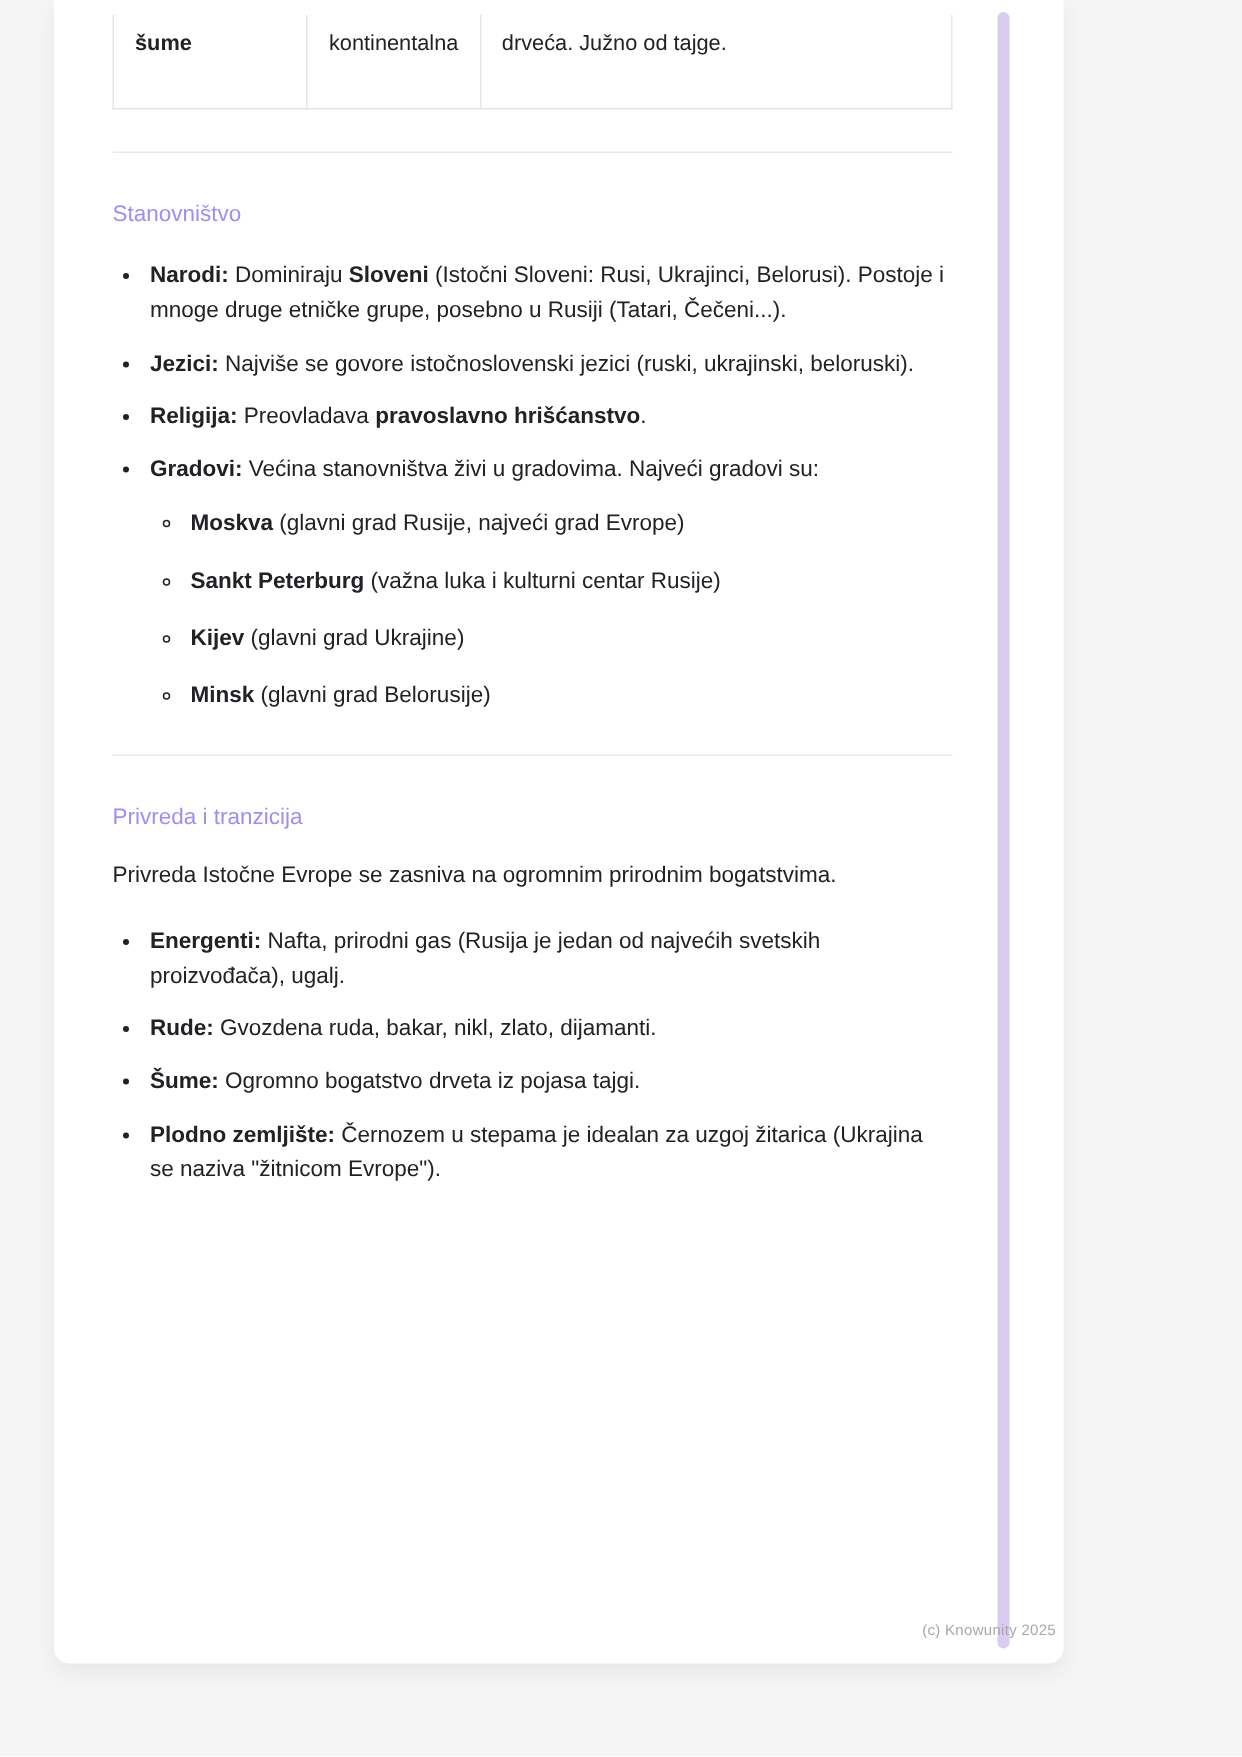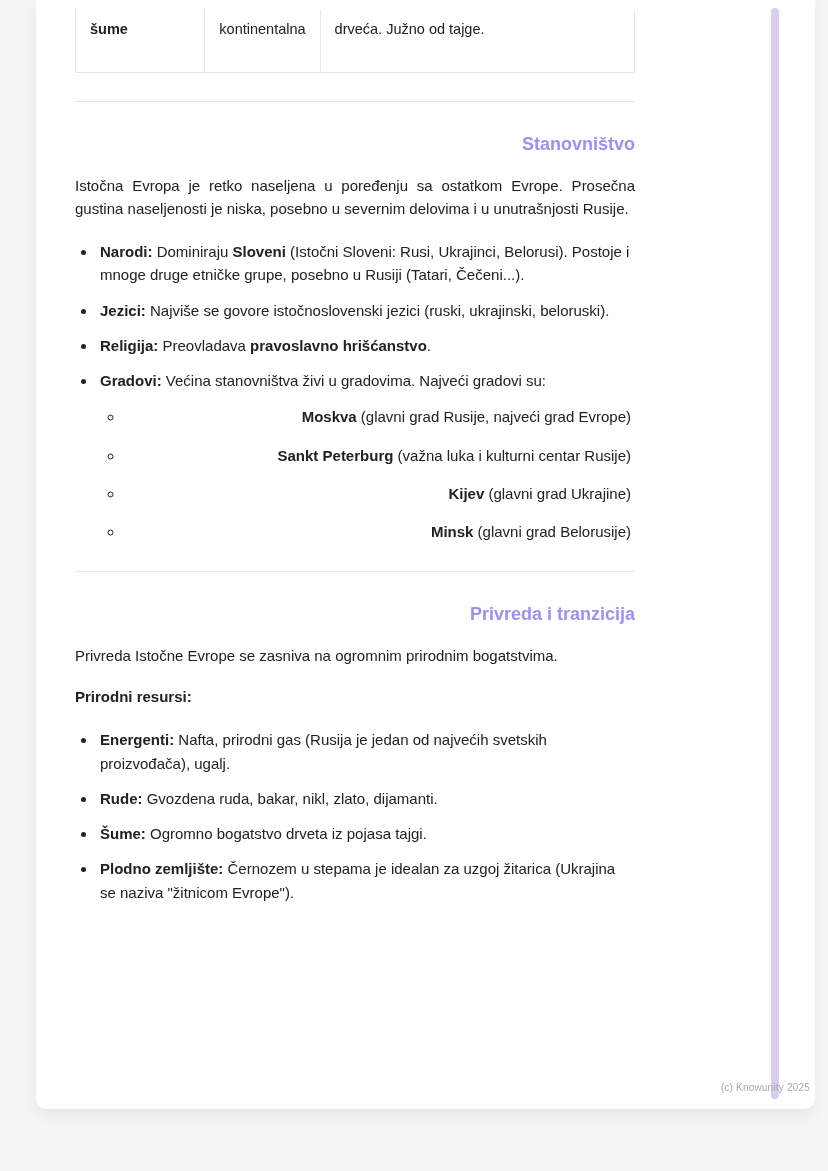--- a/index.html
+++ b/index.html
@@ -11,21 +11,21 @@
   }
   *{box-sizing:border-box;}
   html,body{margin:0;padding:0;}
   body{
     width:828px;height:1171px;position:relative;overflow:hidden;
     background:#f5f5f6;
     font-family:"Liberation Sans", sans-serif;
     color:var(--text);
   }
   .card{
-    position:absolute;left:36px;top:0;width:779px;height:1109px;
+    position:absolute;left:36px;top:0;width:673px;height:1109px;
     background:#ffffff;border-radius:0 0 10px 10px;
     box-shadow:0 6px 14px rgba(0,0,0,0.06);
   }
   .content{
     position:relative;margin-left:39px;width:560px;padding-top:10px;
     font-size:15px;line-height:1.55;
   }
   
   table.doc-table{
     border-collapse:collapse;width:560px;font-size:14.5px;
@@ -37,36 +37,36 @@
   table.doc-table tr:first-child td{border-top:none;vertical-align:top;padding:9px 14px 32px 14px;}
   table.doc-table tr.striped td{background:#f9fafb;}
   td.c1{width:130px;}
   td.c2{width:113px;}
   td.c3{width:317px;}
   strong{font-weight:bold;}
   hr.divider{
     border:none;border-top:1px solid #e7e7ea;margin:28px 0 0 0;
   }
   h2.section-title{
-    color:var(--heading);font-size:18px;font-weight:bold;
-    margin:32px 0 18px 0;line-height:1.2;text-align:right;
+    color:var(--heading);font-size:15px;font-weight:normal;
+    margin:32px 0 18px 0;line-height:1.2;
   }
   h3.sub-title{
     color:var(--subheading);font-size:19px;font-weight:bold;
     margin:32px 0 0 0;line-height:1.2;
   }
   p{margin:0 0 14px 0;}
   p.just{text-align:justify;}
   p.bold-p{font-weight:bold;margin:18px 0 8px 0;}
   ul.bullets{
     list-style:disc;margin:20px 4px 20px 0;padding-left:22px;
   }
   ul.bullets > li{margin-bottom:12px;padding-left:3px;}
   ul.sub{
-    list-style:circle;margin:13px 0 2px 0;padding-left:24px;text-align:right;
+    list-style:circle;margin:13px 0 2px 0;padding-left:24px;
   }
   ul.sub > li{margin-bottom:15px;padding-left:3px;}
   .scroll-strip{
     position:absolute;top:8px;bottom:10px;right:36px;width:8px;
     background:var(--scrollbar);border-radius:4px;z-index:2;
   }
   .watermark{
     position:absolute;right:5px;bottom:16px;font-size:10px;
     color:var(--watermark);z-index:3;letter-spacing:0.2px;text-align:center;
   }
@@ -84,42 +84,40 @@
           <td class="c2"><span>kontinentalna</span></td>
           <td class="c3"><span>drveća. Južno od tajge.</span></td>
         </tr>
       </tbody>
     </table>
 
     <hr class="divider">
 
     <h2 class="section-title">Stanovništvo</h2>
 
-    <p class="just"><span>Istočna Evropa je retko naseljena u poređenju sa ostatkom Evrope. Prosečna gustina naseljenosti je niska, posebno u severnim delovima i u unutrašnjosti Rusije.</span></p>
 
     <ul class="bullets">
         <li><strong>Narodi:</strong><span> Dominiraju </span><strong>Sloveni</strong><span> (Istočni Sloveni: Rusi, Ukrajinci, Belorusi). Postoje i mnoge druge etničke grupe, posebno u Rusiji (Tatari, Čečeni...).</span></li>
         <li><strong>Jezici:</strong><span> Najviše se govore istočnoslovenski jezici (ruski, ukrajinski, beloruski).</span></li>
         <li><strong>Religija:</strong><span> Preovladava </span><strong>pravoslavno hrišćanstvo</strong><span>.</span></li>
         <li><strong>Gradovi:</strong><span> Većina stanovništva živi u gradovima. Najveći gradovi su:</span><ul class="sub">
             <li><strong>Moskva</strong><span> (glavni grad Rusije, najveći grad Evrope)</span></li>
             <li><strong>Sankt Peterburg</strong><span> (važna luka i kulturni centar Rusije)</span></li>
             <li><strong>Kijev</strong><span> (glavni grad Ukrajine)</span></li>
             <li><strong>Minsk</strong><span> (glavni grad Belorusije)</span></li>
           </ul></li>
       </ul>
 
 
     <hr class="divider">
 
     <h2 class="section-title">Privreda i tranzicija</h2>
 
     <p><span>Privreda Istočne Evrope se zasniva na ogromnim prirodnim bogatstvima.</span></p>
 
-    <p class="bold-p"><strong>Prirodni resursi:</strong></p>
 
     <ul class="bullets">
         <li><strong>Energenti:</strong><span> Nafta, prirodni gas (Rusija je jedan od najvećih svetskih proizvođača), ugalj.</span></li>
         <li><strong>Rude:</strong><span> Gvozdena ruda, bakar, nikl, zlato, dijamanti.</span></li>
         <li><strong>Šume:</strong><span> Ogromno bogatstvo drveta iz pojasa tajgi.</span></li>
         <li><strong>Plodno zemljište:</strong><span> Černozem u stepama je idealan za uzgoj žitarica (Ukrajina se naziva "žitnicom Evrope").</span></li>
       </ul>
 
 
   </div>

